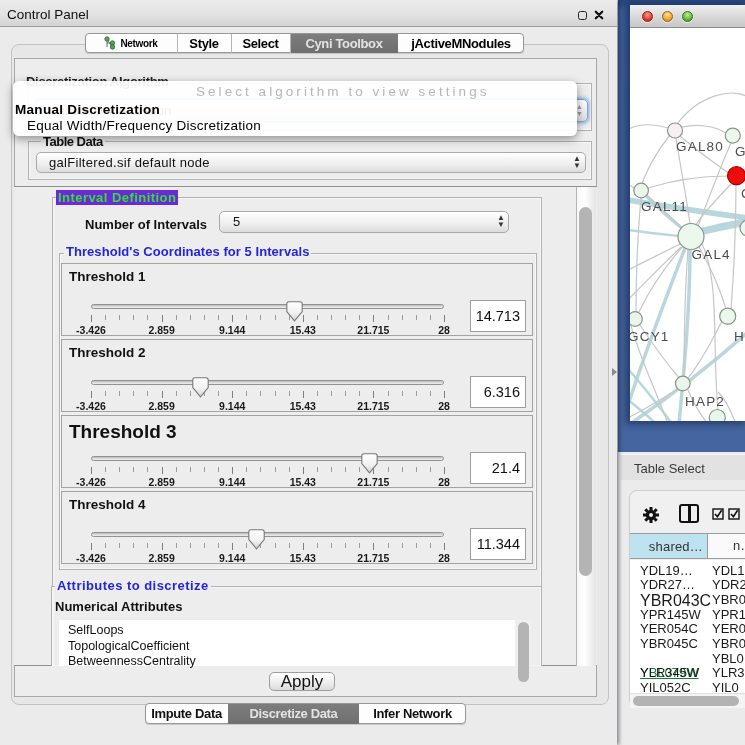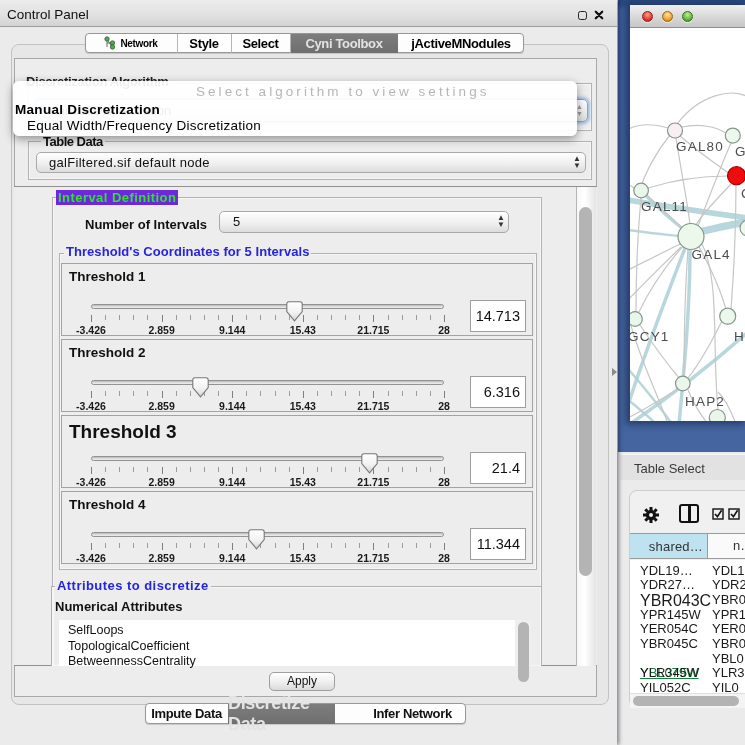--- a/index.html
+++ b/index.html
@@ -280,21 +280,21 @@
 <div class="abs" style="left:470px;top:528px;width:56px;height:32px;background:#ffffff;border:1px solid #9e9e9e;font-size:14.5px;color:#111;text-align:right;line-height:30px;padding-right:5px;">11.344</div>
 <div class="abs" style="left:51px;top:586px;width:491px;height:80px;border:1px solid #b2b2b2;border-bottom:none;box-shadow:inset 0 0 0 1px #f6f6f6;"></div>
 <div class="abs" style="left:55px;top:577.5px;font-size:13px;font-weight:700;color:#2525dd;background:#ededed;padding:0 2px;letter-spacing:0.45px;">Attributes to discretize</div>
 <div class="abs" style="left:55px;top:599px;font-size:13px;font-weight:700;color:#111;">Numerical Attributes</div>
 <div class="abs" style="left:59px;top:620px;width:456px;height:46px;background:#ffffff;"></div>
 <div class="abs" style="left:68px;top:623px;font-size:12.5px;color:#111;">SelfLoops</div>
 <div class="abs" style="left:68px;top:638.5px;font-size:12.5px;color:#111;">TopologicalCoefficient</div>
 <div class="abs" style="left:68px;top:654px;font-size:12.5px;color:#111;">BetweennessCentrality</div>
 <div class="abs" style="left:515px;top:620px;width:16px;height:46px;background:#efefef;"></div>
 <div class="abs" style="left:517.5px;top:622px;width:11px;height:60px;background:#b4b4b4;border-radius:6px;"></div>
-<div class="abs" style="left:269px;top:672px;width:66px;height:19px;border-radius:5px;background:linear-gradient(180deg,#ffffff,#f0f0f0 50%,#dadada);border:1px solid #9f9f9f;font-size:12px;color:#111;text-align:center;line-height:17px;">Apply</div>
+<div class="abs" style="left:269px;top:672px;width:66px;height:19px;border-radius:5px;background:linear-gradient(180deg,#ffffff,#f0f0f0 50%,#dadada);border:1px solid #9f9f9f;font-size:17px;color:#111;text-align:center;line-height:17px;">Apply</div>
 <div class="abs" style="left:145px;top:703px;width:321px;height:21px;background:#fdfdfd;border:1px solid #979797;border-radius:4px;box-shadow:0 1px 1px rgba(0,0,0,0.15);"></div>
 <div class="abs" style="left:145px;top:703.5px;width:83px;height:20px;display:flex;align-items:center;justify-content:center;font-size:13px;font-weight:700;letter-spacing:-0.35px;color:#111;border-radius:4px 0 0 4px;">Impute Data</div>
-<div class="abs" style="left:228px;top:703.5px;width:107px;height:20px;display:flex;align-items:center;justify-content:center;font-size:18px;font-weight:700;letter-spacing:-0.35px;background:linear-gradient(180deg,#7d7d7d,#6f6f6f);color:#e3e3e3;">Discretize Data</div>
+<div class="abs" style="left:228px;top:703.5px;width:131px;height:20px;display:flex;align-items:center;justify-content:center;font-size:13px;font-weight:700;letter-spacing:-0.35px;background:linear-gradient(180deg,#7d7d7d,#6f6f6f);color:#e3e3e3;">Discretize Data</div>
 <div class="abs" style="left:359px;top:703.5px;width:107px;height:20px;display:flex;align-items:center;justify-content:center;font-size:13px;font-weight:700;letter-spacing:-0.35px;color:#111;border-radius:0 4px 4px 0;">Infer Network</div>
 <div class="abs" style="left:612px;top:368px;width:0;height:0;border-top:4px solid transparent;border-bottom:4px solid transparent;border-left:5px solid #8a8a8a;"></div>
 <div class="abs" style="left:13px;top:81px;width:564px;height:55px;background:rgba(255,255,255,0.93);border-radius:6px;box-shadow:0 3px 10px rgba(0,0,0,0.4);"></div>
 <div class="abs" style="left:196px;top:84px;font-size:13.5px;letter-spacing:3.05px;color:#b6b6b6;">Select algorithm to view settings</div>
 <div class="abs" style="left:15px;top:102px;font-size:13.5px;font-weight:700;letter-spacing:0.3px;color:#000;">Manual Discretization</div>
 <div class="abs" style="left:15px;top:117.5px;font-size:13.5px;letter-spacing:0.25px;color:#000;margin-left:12px;">Equal Width/Frequency Discretization</div>
 </body></html>

